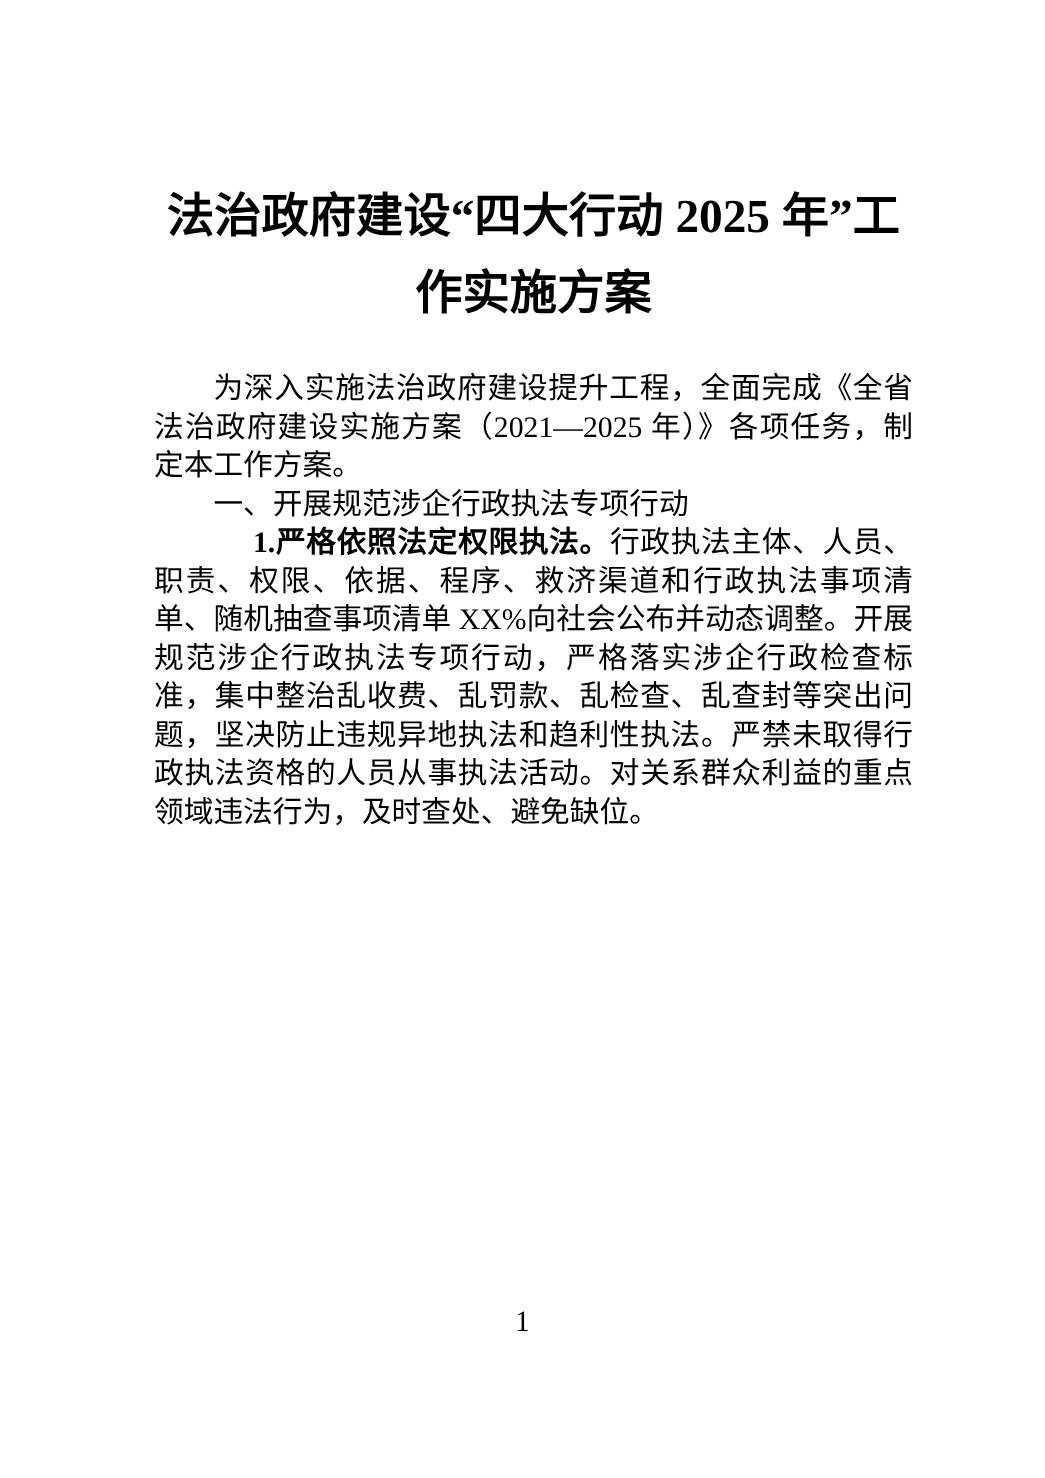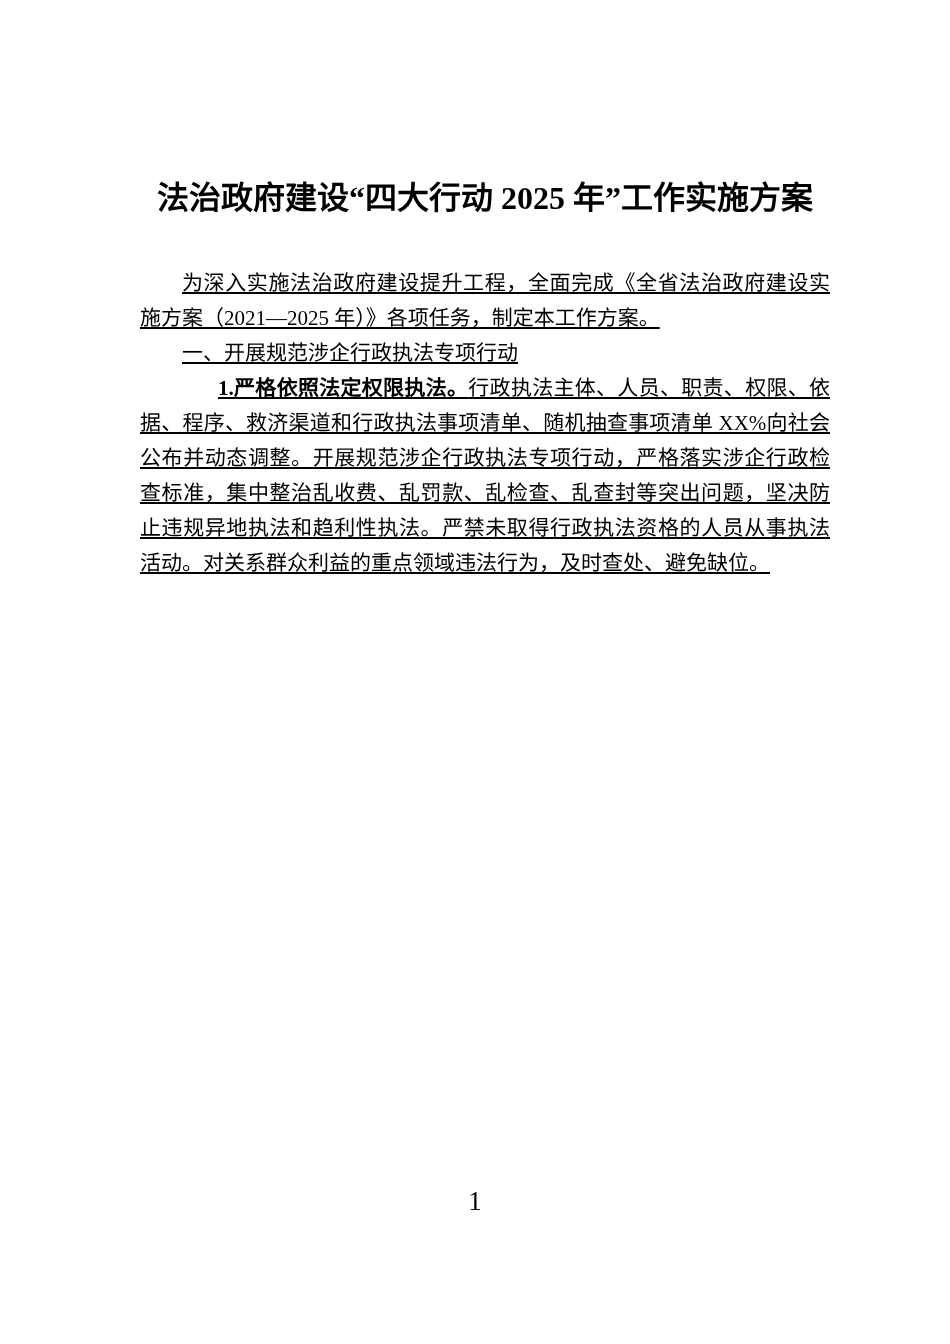--- a/index.html
+++ b/index.html
@@ -16,37 +16,36 @@
     overflow: hidden;
   }
   .content {
     position: absolute;
     left: 140px;
     top: 163px;
     width: 690px;
   }
   .doc-title {
     font-family: "Liberation Serif", sans-serif;
-    font-size: 32px;
+    font-size: 43px;
     line-height: 70px;
     font-weight: 700;
     text-align: center;
     margin: 0 0 33px 0;
     color: #000000;
   }
   .body-text p {
     font-family: "Liberation Serif", sans-serif;
-    font-size: 21px;
+    font-size: 27px;
     line-height: 35px;
     margin: 0;
     text-align: justify;
     text-justify: inter-ideograph;
     text-indent: 2em;
     color: #000000;
-    text-decoration: underline;
   }
   .lead {
     font-weight: 700;
     margin-left: 36px;
   }
   .page-number {
     position: absolute;
     top: 1186px;
     left: 0;
     width: 100%;

